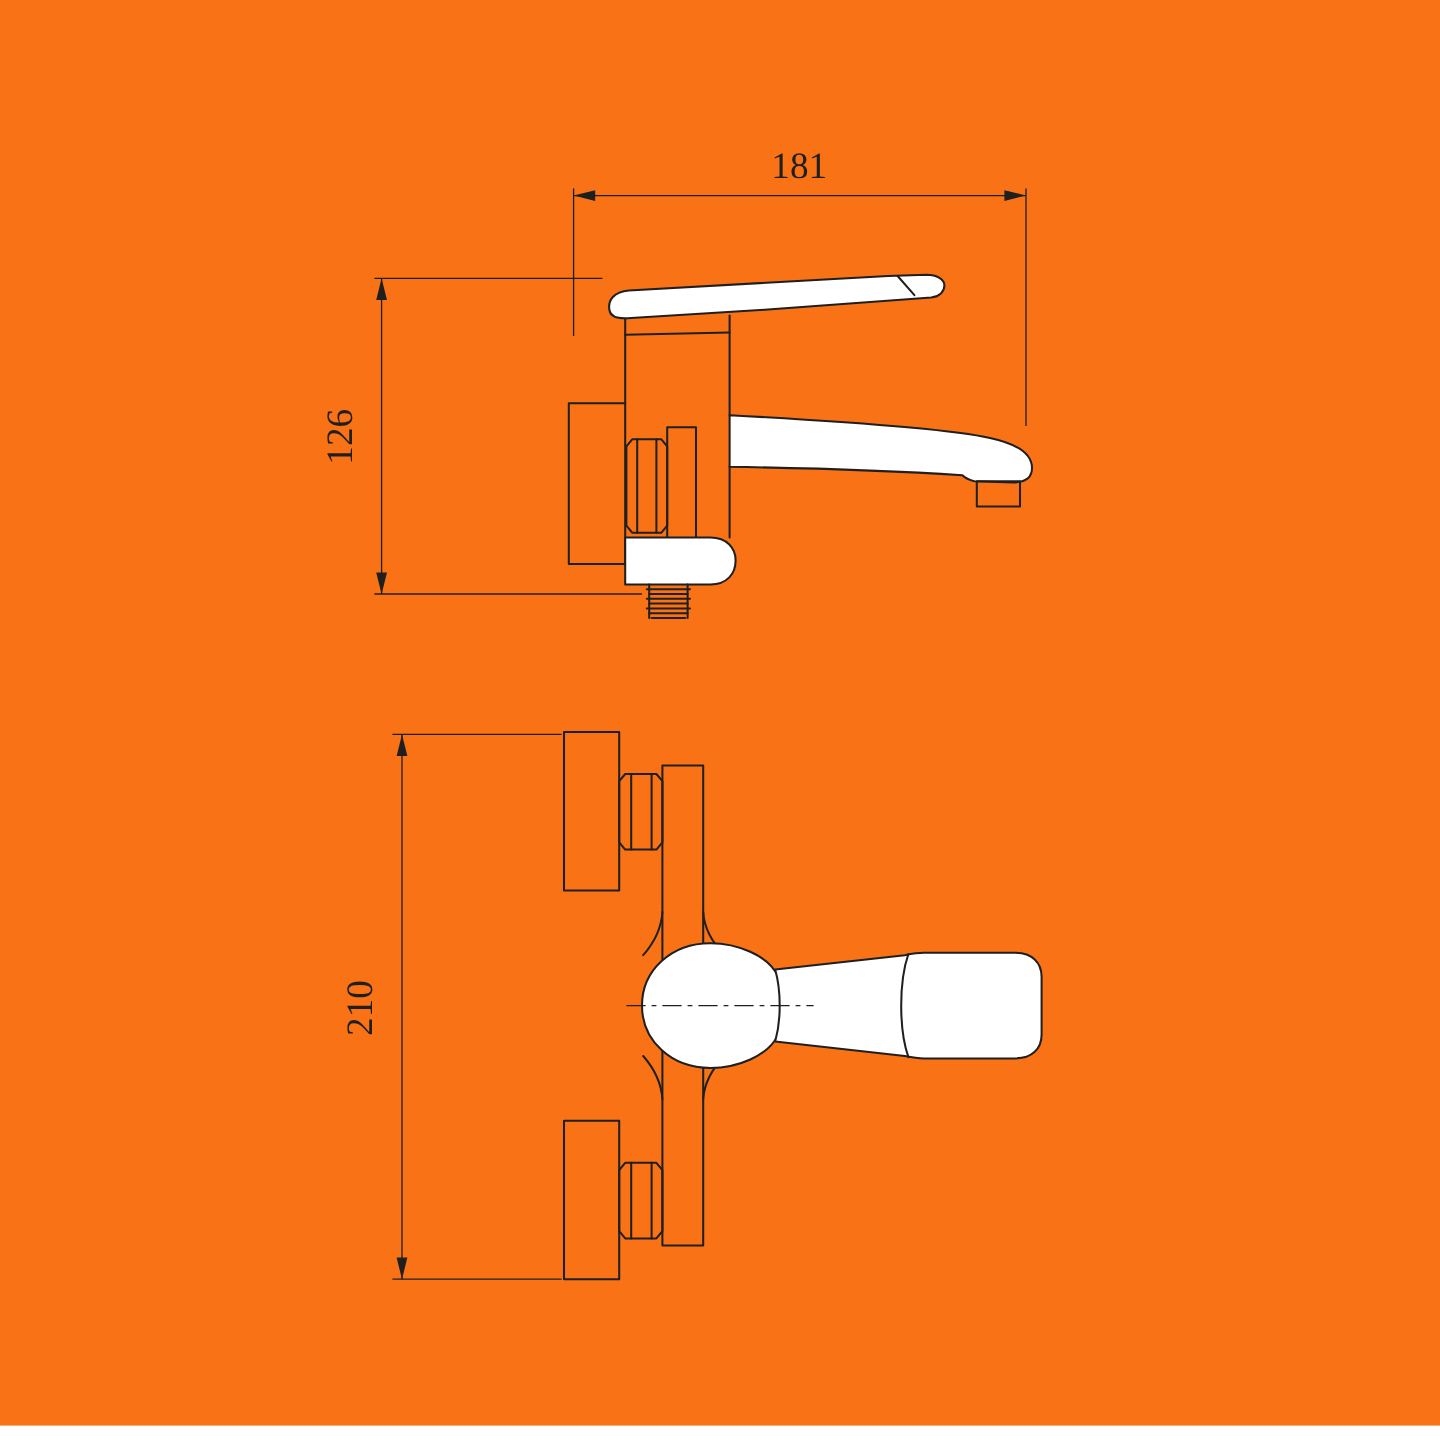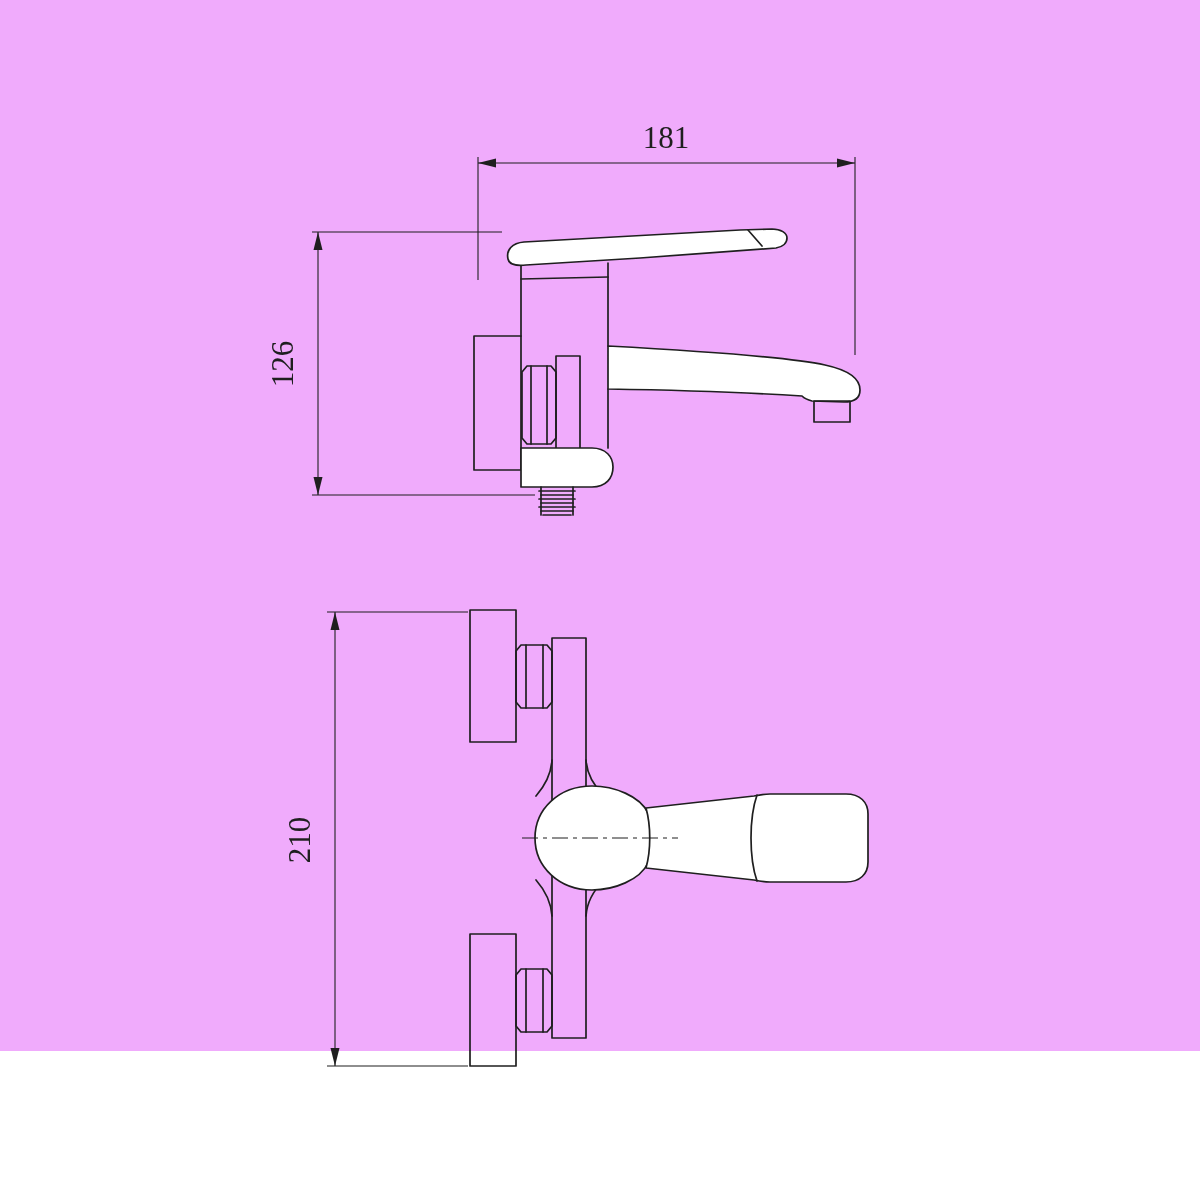--- a/index.html
+++ b/index.html
@@ -6,22 +6,22 @@
     margin: 0;
     padding: 0;
     background: #ffffff;
     width: 1200px;
     height: 1200px;
     overflow: hidden;
     font-family: "Liberation Serif", serif;
   }
   .canvas {
     width: 1200px;
-    height: 1051px;
-    background: #f0abfc;
+    height: 1188px;
+    background: #f97316;
   }
   svg { display: block; }
   .obj {
     fill: none;
     stroke: #1f1f1f;
     stroke-width: 1.7;
     stroke-linejoin: round;
     stroke-linecap: round;
   }
   .obj-fill {

